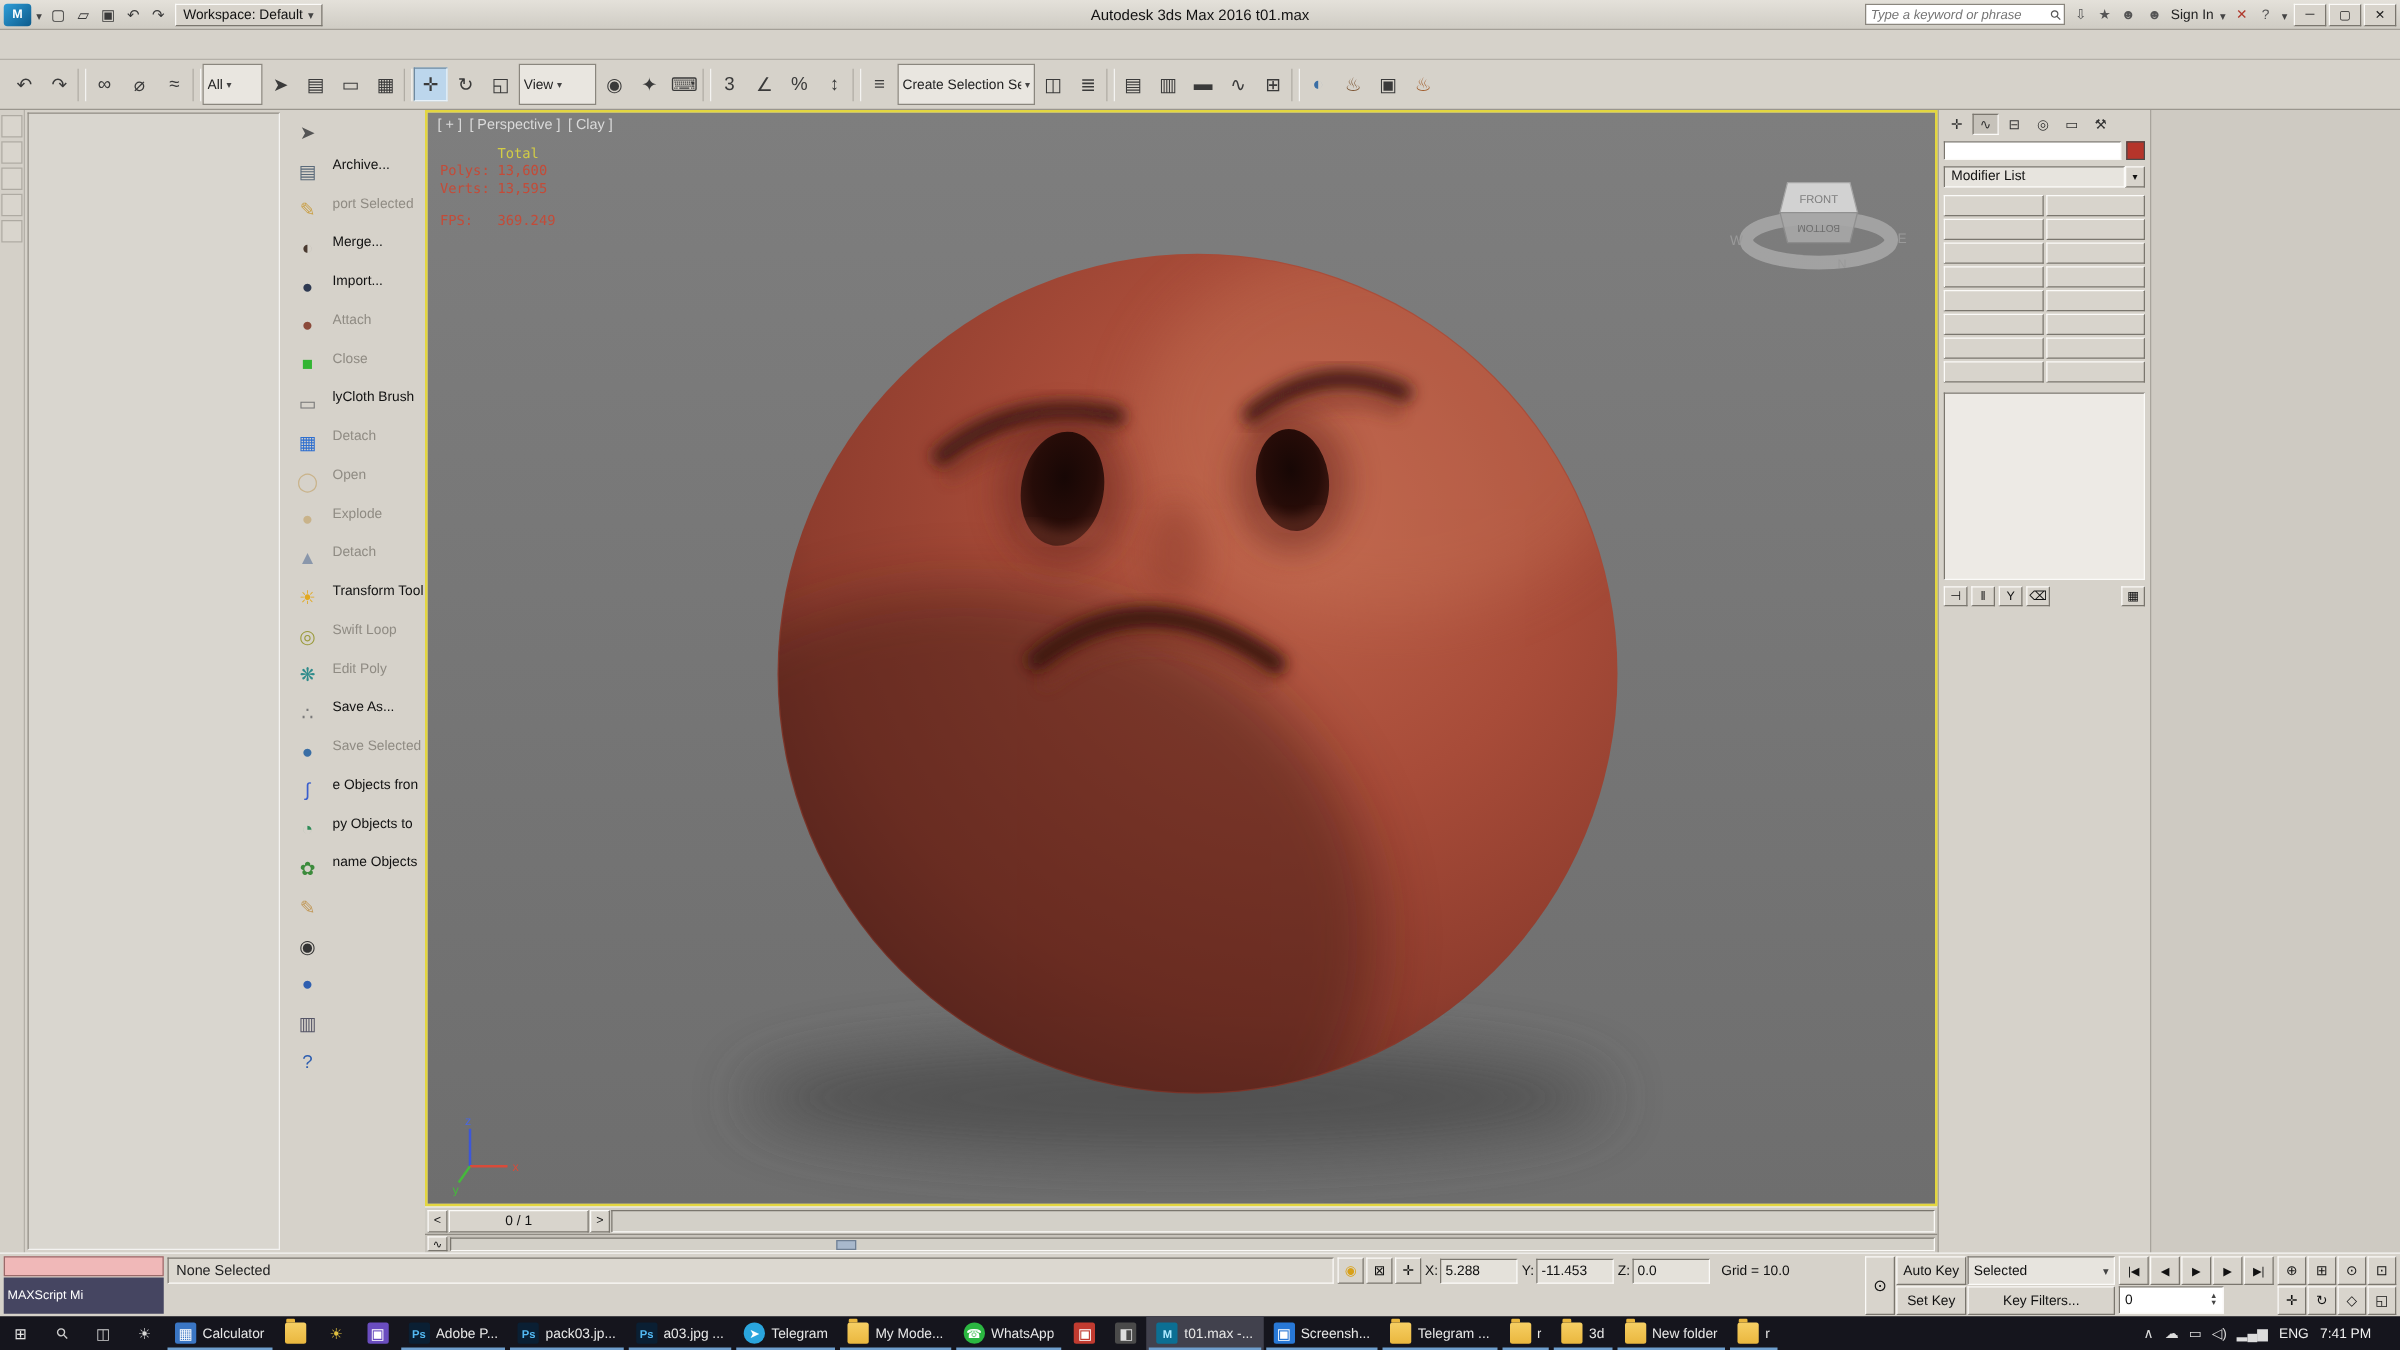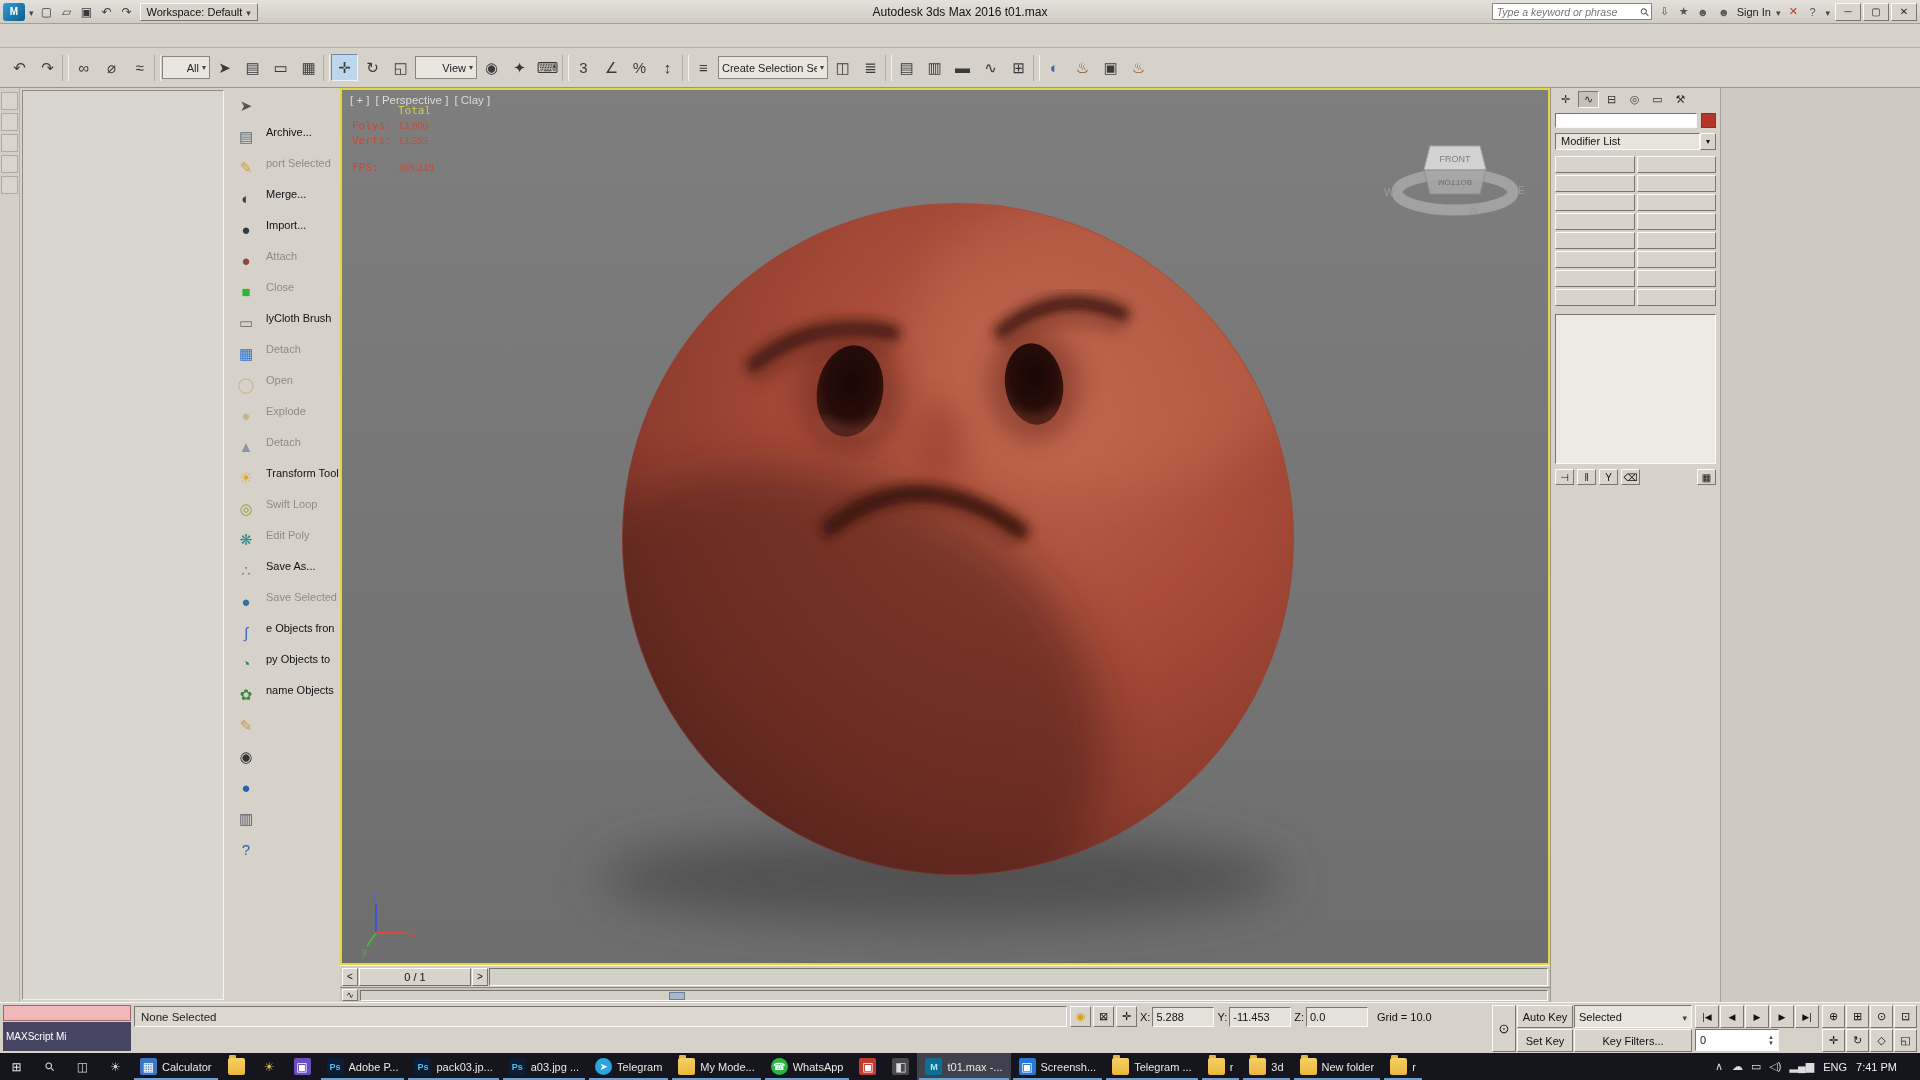--- a/index.html
+++ b/index.html
@@ -28,42 +28,42 @@
   
   .menubar{height:24px;display:flex;align-items:center;padding-left:42px;border-bottom:1px solid #b4b0a8;flex:none;}
   .menu-item{padding:3px 10px;font-size:12px;color:#111;}
 
   
   .toolbar{height:40px;display:flex;align-items:center;padding:0 6px;gap:1px;border-bottom:1px solid #9a968e;flex:none;}
   .tbtn{width:27px;height:27px;display:flex;align-items:center;justify-content:center;font-size:15px;color:#3a3a3a;}
   .tbtn .lbl,.tbtn .chv{display:none;}
   .tbtn.sep{width:7px;background:none;border-left:1px solid #b0aca4;border-right:1px solid #f4f3f1;height:26px;border-top:none;border-bottom:none;}
   .tbtn.active{background:#bcd6ec;border:1px solid;border-color:#6f8aa0 #e8f2fa #e8f2fa #6f8aa0;}
-  .tbtn.haslabel{width:auto;height:23px;background:#e9e6e0;border:1px solid #8a867e;font-size:11px;padding:0 3px;justify-content:flex-end;gap:3px;}
+  .tbtn.haslabel{width:auto;height:33px;background:#e9e6e0;border:1px solid #8a867e;font-size:11px;padding:0 3px;justify-content:flex-start;gap:3px;}
   .tbtn.haslabel .lbl{display:block;white-space:nowrap;overflow:hidden;color:#222;}
   .tbtn.haslabel .chv{display:block;font-size:8px;color:#444;}
 
   
   .workspace{flex:1;display:flex;min-height:0;}
   .vtabs{width:20px;background:#d4d0c8;display:flex;flex-direction:column;gap:3px;padding-top:4px;border-right:1px solid #b4b0a8;}
   .vtab{writing-mode:vertical-rl;font-size:10.5px;color:#222;background:#d9d5cd;border:1px solid #aeaaa2;padding:8px 1px;margin:0 1px;}
   .left-empty{width:202px;background:#d9d6cf;border:1px solid;border-color:#8f8b83 #f4f3f1 #f4f3f1 #8f8b83;margin:2px;}
   .left-icons{width:40px;display:flex;flex-direction:column;align-items:center;padding-top:2px;}
   .li-item{height:31px;width:34px;display:flex;align-items:center;justify-content:center;font-size:15px;}
   .left-labels{width:74px;display:flex;flex-direction:column;padding-top:28px;text-align:center;}
   .lm-item{height:31px;display:flex;align-items:center;font-size:11px;color:#111;white-space:nowrap;overflow:hidden;}
 
   .center{flex:1;display:flex;flex-direction:column;min-width:0;}
   .viewport{flex:1;position:relative;border:2px solid #e3d640;background:linear-gradient(#7e7e7e,#6e6e6e);overflow:hidden;}
   .face-svg{position:absolute;inset:0;width:100%;height:100%;}
   .vp-label{position:absolute;left:8px;top:4px;display:flex;gap:6px;color:#dadada;font-size:11.5px;}
-  .stats{position:absolute;left:10px;top:14px;font-family:"DejaVu Sans Mono",monospace;font-size:11px;line-height:14px;}
+  .stats{position:absolute;left:10px;top:26px;font-family:"DejaVu Sans Mono",monospace;font-size:11px;line-height:14px;}
   .stats .hdr{color:#d2cc46;margin-left:46px;}
   .stats .sl{color:#c44b38;display:inline-block;width:46px;}
-  .stats .sv{color:#c44b38;font-family:Liberation Serif, serif;}
+  .stats .sv{color:#c44b38;}
   .stats .gap{height:12px;}
   .viewcube{position:absolute;right:18px;top:40px;}
   .axis{position:absolute;left:16px;bottom:6px;}
 
   .timeslider{height:22px;display:flex;align-items:center;background:#cfccc4;border-top:1px solid #f6f5f3;gap:1px;padding:1px 2px;}
   .ts-btn{width:16px;height:18px;display:flex;align-items:center;justify-content:center;font-size:10px;}
   .ts-thumb{width:112px;height:18px;display:flex;align-items:center;justify-content:center;font-size:11px;}
   .ts-track{flex:1;height:18px;background:#d3d0c8;}
   .trackbar{height:15px;display:flex;align-items:center;background:#c7c3bb;border-top:1px solid #8f8b83;padding:1px 2px;gap:2px;}
   .tk-btn{width:16px;height:12px;font-size:9px;display:flex;align-items:center;justify-content:center;}

